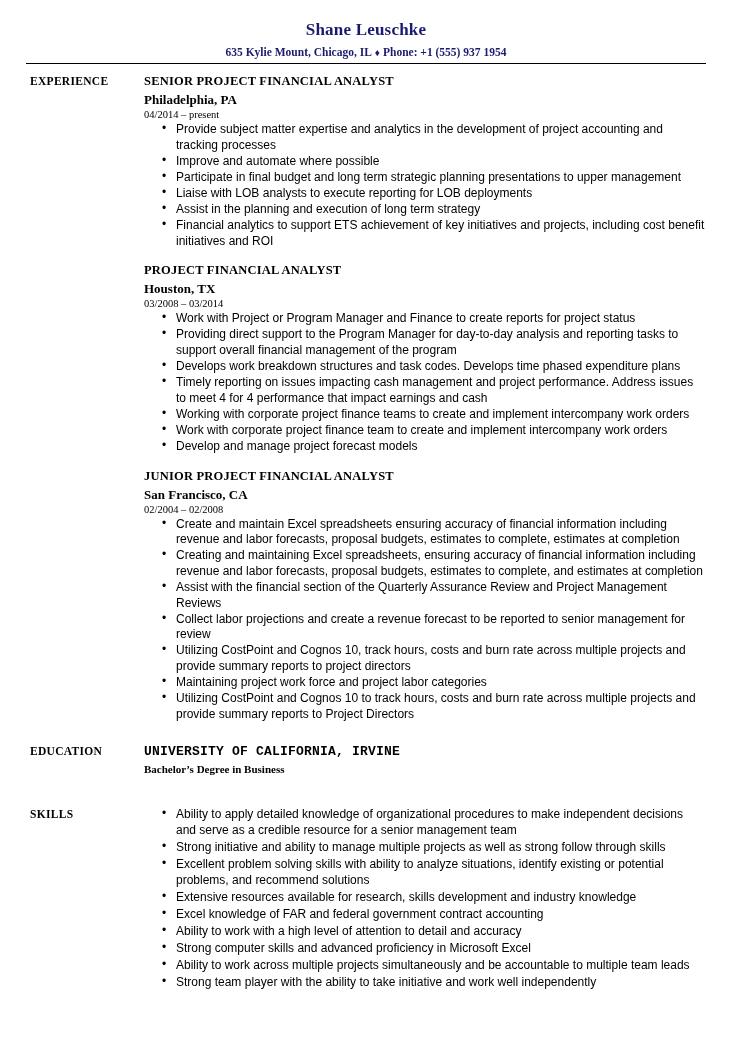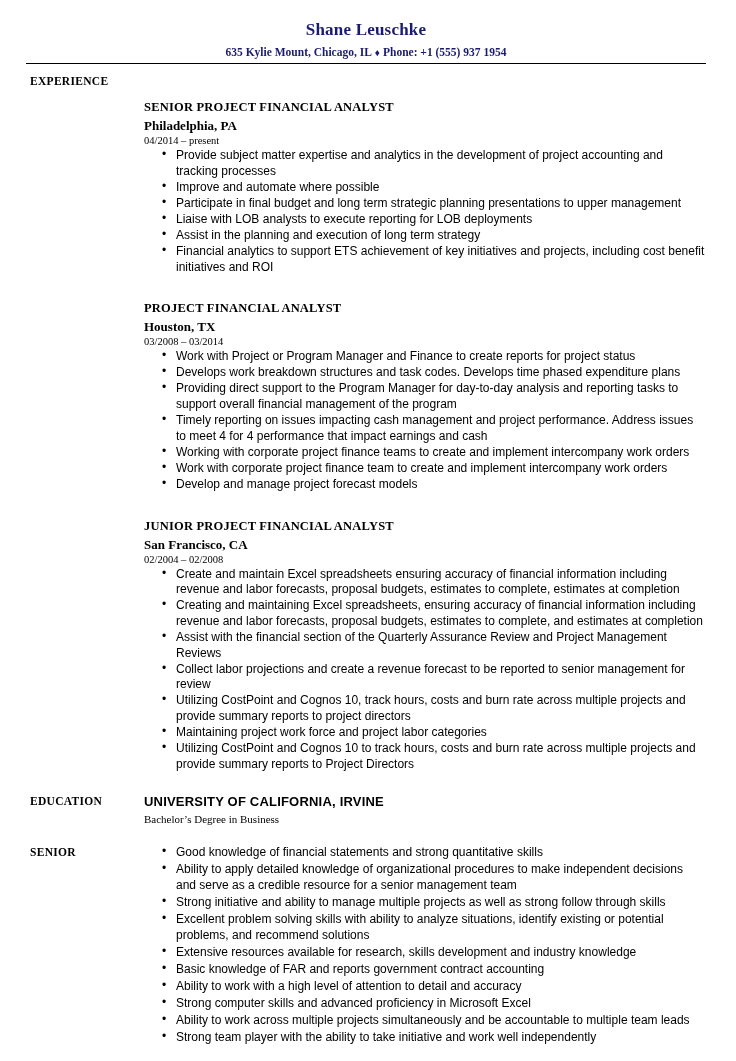--- a/index.html
+++ b/index.html
@@ -66,21 +66,20 @@
     padding-top: 1px;
     text-align: left;
     padding-left: 4px;
   }
   .section-body {
     flex: 1 1 auto;
     padding-left: 6px;
   }
   .job {
     margin-bottom: 14px;
-    margin-top: 26px;
   }
   .job-title {
     font-family: "Liberation Serif", serif;
     font-weight: bold;
     font-size: 12.5px;
     letter-spacing: 0.2px;
     margin-bottom: 3px;
   }
   .job-location {
     font-family: "Liberation Serif", serif;
@@ -107,31 +106,31 @@
     margin-bottom: 0.5px;
   }
   ul.bullets > li:before {
     content: "\2022";
     position: absolute;
     left: 0;
     top: -1px;
     font-size: 12px;
   }
   .edu-school {
-    font-family: Liberation Sans, sans-serif;
+    font-family: Liberation Mono, monospace;
     font-weight: bold;
     font-size: 13px;
     letter-spacing: 0.2px;
     margin-bottom: 4px;
   }
   .edu-degree {
     font-family: "Liberation Serif", serif;
-    font-weight: normal;
+    font-weight: bold;
     font-size: 11px;
-    margin-bottom: 2px;
+    margin-bottom: 14px;
   }
   .education-block {
     margin-bottom: 16px;
   }
   .skills-block ul.bullets > li {
     margin-bottom: 1.5px;
   }
   .spacer-sm { height: 6px; }
 </style>
 </head>
@@ -164,22 +163,22 @@
           <li>Financial analytics to support ETS achievement of key initiatives and projects, including cost benefit initiatives and ROI</li>
         </ul>
       </div>
 
       <div class="job">
         <div class="job-title">PROJECT FINANCIAL ANALYST</div>
         <div class="job-location">Houston, TX</div>
         <div class="job-dates">03/2008 – 03/2014</div>
         <ul class="bullets">
           <li>Work with Project or Program Manager and Finance to create reports for project status</li>
+          <li>Providing direct support to the Program Manager for day-to-day analysis and reporting tasks to support overall financial management of the program</li>
           <li>Develops work breakdown structures and task codes. Develops time phased expenditure plans</li>
-          <li>Providing direct support to the Program Manager for day-to-day analysis and reporting tasks to support overall financial management of the program</li>
           <li>Timely reporting on issues impacting cash management and project performance. Address issues to meet 4 for 4 performance that impact earnings and cash</li>
           <li>Working with corporate project finance teams to create and implement intercompany work orders</li>
           <li>Work with corporate project finance team to create and implement intercompany work orders</li>
           <li>Develop and manage project forecast models</li>
         </ul>
       </div>
 
       <div class="job">
         <div class="job-title">JUNIOR PROJECT FINANCIAL ANALYST</div>
         <div class="job-location">San Francisco, CA</div>
@@ -202,29 +201,28 @@
 
   <div class="section">
     <div class="section-label">EDUCATION</div>
     <div class="section-body education-block">
       <div class="edu-school">UNIVERSITY OF CALIFORNIA, IRVINE</div>
       <div class="edu-degree">Bachelor’s Degree in Business</div>
     </div>
   </div>
 
   <div class="section">
-    <div class="section-label">SENIOR</div>
+    <div class="section-label">SKILLS</div>
     <div class="section-body skills-block">
       <ul class="bullets">
-        <li>Good knowledge of financial statements and strong quantitative skills</li>
         <li>Ability to apply detailed knowledge of organizational procedures to make independent decisions and serve as a credible resource for a senior management team</li>
         <li>Strong initiative and ability to manage multiple projects as well as strong follow through skills</li>
         <li>Excellent problem solving skills with ability to analyze situations, identify existing or potential problems, and recommend solutions</li>
         <li>Extensive resources available for research, skills development and industry knowledge</li>
-        <li>Basic knowledge of FAR and reports government contract accounting</li>
+        <li>Excel knowledge of FAR and federal government contract accounting</li>
         <li>Ability to work with a high level of attention to detail and accuracy</li>
         <li>Strong computer skills and advanced proficiency in Microsoft Excel</li>
         <li>Ability to work across multiple projects simultaneously and be accountable to multiple team leads</li>
         <li>Strong team player with the ability to take initiative and work well independently</li>
       </ul>
     </div>
   </div>
 
 </div>
 

